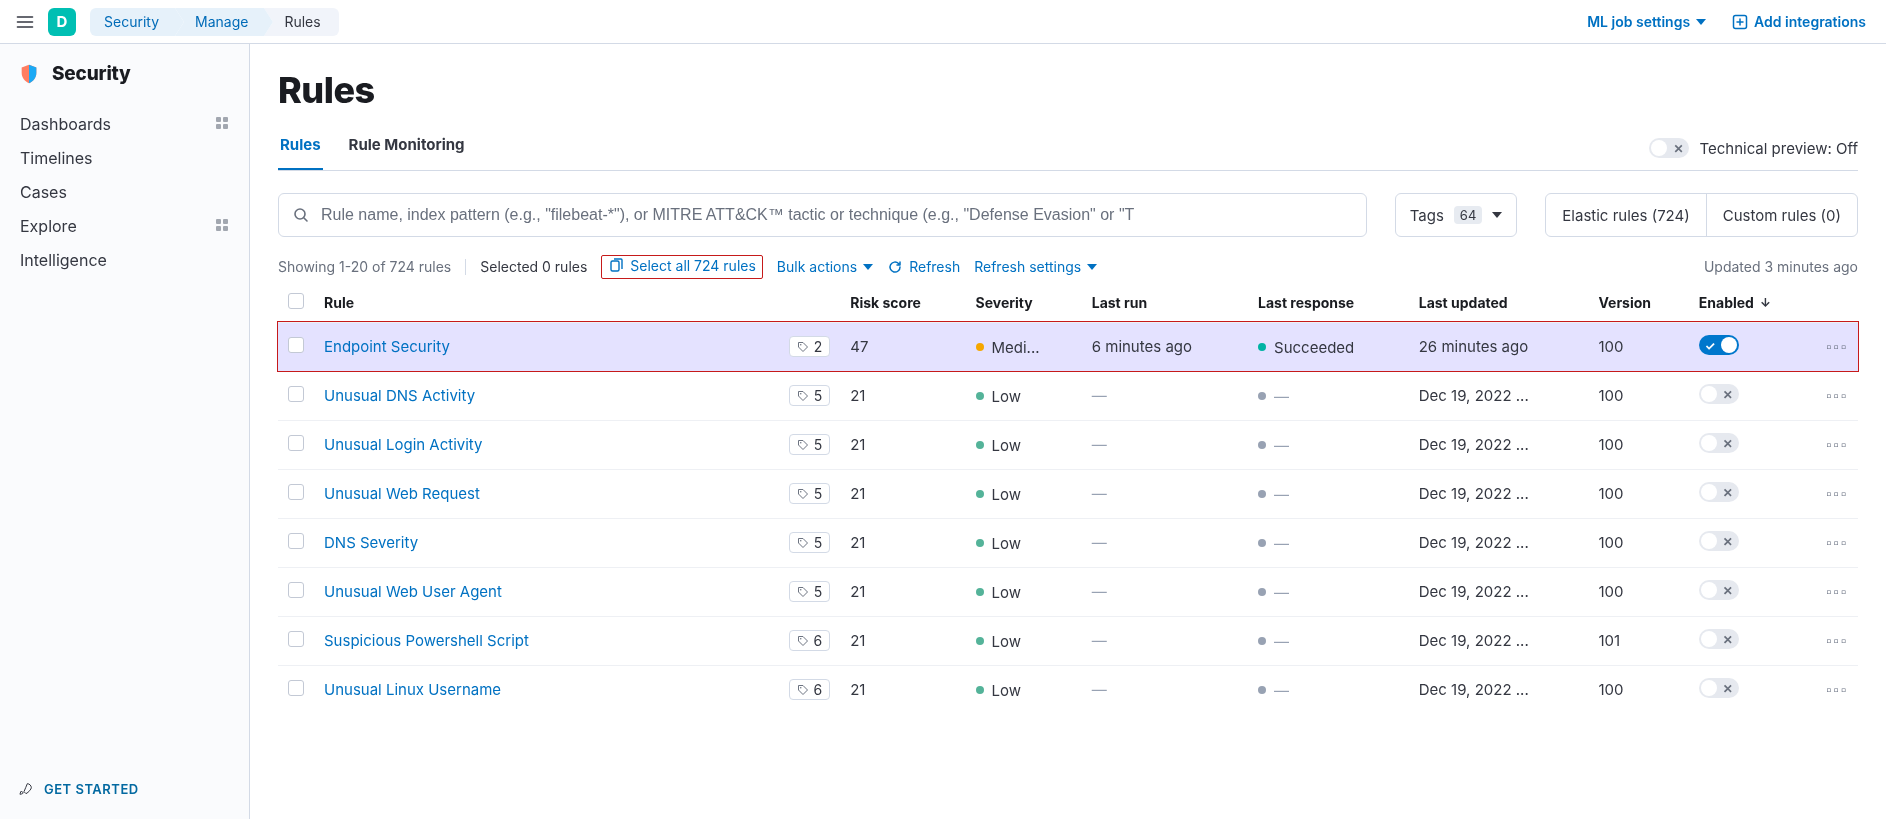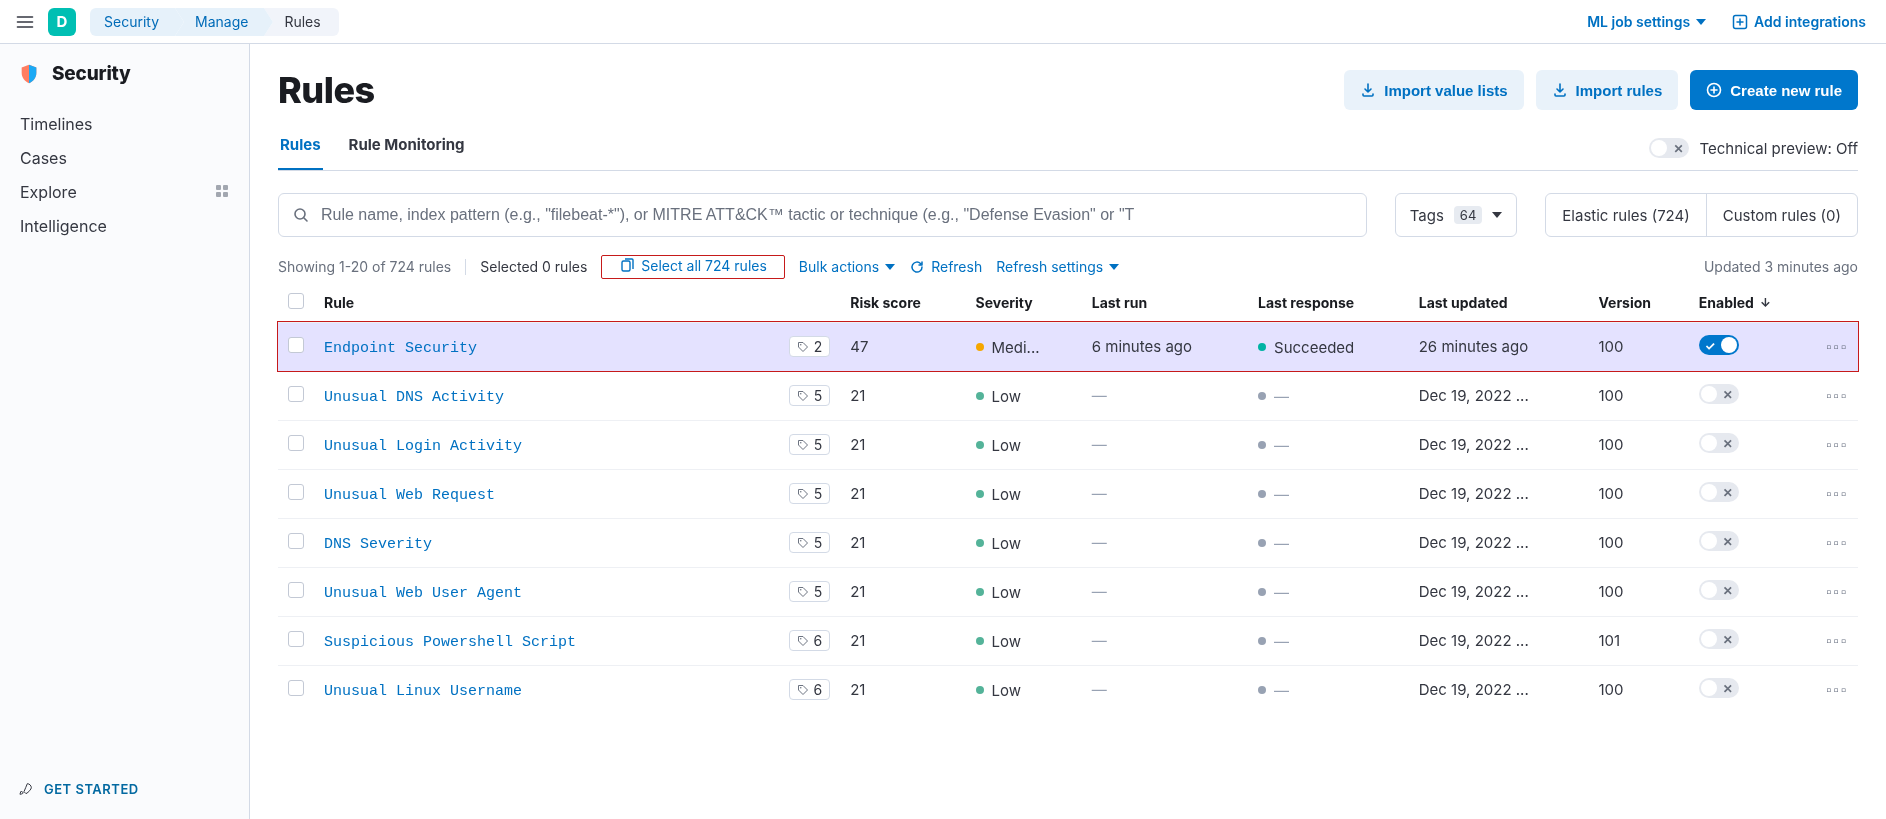--- a/index.html
+++ b/index.html
@@ -139,36 +139,36 @@
   .seg + .seg { border-left:1px solid var(--border); }
 
   
   .toolbar-row {
     display:flex; align-items:center; gap:14px; color:#343741; font-size:14px;
     margin-bottom:6px;
   }
   .toolbar-row .sep { width:1px; height:16px; background: var(--border); }
   .toolbar-link { color: var(--blue-bright); cursor:pointer; display:inline-flex; align-items:center; gap:6px; }
   .select-all-box {
-    border:1px solid var(--red-outline); padding: 1px 17px; border-radius:2px;
+    border:1px solid var(--red-outline); padding: 1px 6px; border-radius:2px;
   }
   .toolbar-spacer { flex:1; }
   .muted { color: var(--muted); }
 
   
   table.rules { width:100%; border-collapse:collapse; }
   table.rules th {
     text-align:left; font-size:14px; font-weight:700; color:#1a1c21;
     padding: 8px 10px 10px 10px; white-space:nowrap;
   }
   table.rules td {
     padding: 12px 10px; border-top: 1px solid var(--row-border);
     font-size:15px; color:#343741; vertical-align:middle; white-space:nowrap;
   }
-  .rule-link { color: var(--blue-bright); font-family: Liberation Mono, monospace; }
+  .rule-link { color: var(--blue-bright); }
   .tag-badge {
     display:inline-flex; align-items:center; gap:5px;
     border:1px solid var(--border); border-radius:4px; padding:1px 7px; color:#343741; font-size:14px; background:#fff;
   }
   .sev { display:inline-flex; align-items:center; gap:8px; }
   .dot { width:8px; height:8px; border-radius:50%; display:inline-block; }
   .dot.green { background: var(--green); }
   .dot.orange{ background: var(--orange); }
   .dot.teal  { background: #00b3a4; }
   .dot.gray  { background: #98a2b3; }
@@ -235,20 +235,29 @@
 
   <aside class="sidebar">
     <div class="sidebar-header">
       <svg class="shield-icon" viewBox="0 0 24 24">
         <path d="M12 2 L20 5 V11 C20 16 16.5 20.5 12 22 C7.5 20.5 4 16 4 11 V5 Z" fill="#ff7e62"></path>
         <path d="M12 2 L20 5 V11 C20 16 16.5 20.5 12 22 Z" fill="#1ba9f5"></path>
       </svg>
       <div class="sidebar-title">Security</div>
     </div>
     <ul class="nav" id="sidebar-nav">
+        <li>
+          <span>Dashboards</span>
+          <span class="grid-icon"><svg width="14" height="14" viewBox="0 0 14 14">
+              <rect x="1" y="1" width="5" height="5" rx="1" fill="#69707d"></rect>
+              <rect x="8" y="1" width="5" height="5" rx="1" fill="#69707d"></rect>
+              <rect x="1" y="8" width="5" height="5" rx="1" fill="#69707d"></rect>
+              <rect x="8" y="8" width="5" height="5" rx="1" fill="#69707d"></rect>
+            </svg></span>
+        </li>
         <li>
           <span>Timelines</span>
         </li>
         <li>
           <span>Cases</span>
         </li>
         <li>
           <span>Explore</span>
           <span class="grid-icon"><svg width="14" height="14" viewBox="0 0 14 14">
               <rect x="1" y="1" width="5" height="5" rx="1" fill="#69707d"></rect>
@@ -266,41 +275,20 @@
         <path d="M5 15c-1.5 1.5-2 5-2 5s3.5-.5 5-2l-3-3zM14 4c3 0 6 3 6 6 0 2-4 7-8 9l-3-3c2-4 3-8 5-12z" fill="none" stroke="#343741" stroke-width="1.5"></path>
       </svg>
       <span>GET STARTED</span>
     </div>
   </aside>
 
   <main class="main">
 
     <div class="page-head-row">
       <h1 class="page-title">Rules</h1>
-      <div class="page-actions">
-        <button class="btn secondary">
-          <svg viewBox="0 0 16 16">
-              <path d="M8 2v8m0 0 3-3m-3 3L5 7M3 12v1a1 1 0 0 0 1 1h8a1 1 0 0 0 1-1v-1" fill="none" stroke="currentColor" stroke-width="1.6" stroke-linecap="round" stroke-linejoin="round"></path>
-            </svg>
-          <span>Import value lists</span>
-        </button>
-        <button class="btn secondary">
-          <svg viewBox="0 0 16 16">
-              <path d="M8 2v8m0 0 3-3m-3 3L5 7M3 12v1a1 1 0 0 0 1 1h8a1 1 0 0 0 1-1v-1" fill="none" stroke="currentColor" stroke-width="1.6" stroke-linecap="round" stroke-linejoin="round"></path>
-            </svg>
-          <span>Import rules</span>
-        </button>
-        <button class="btn primary">
-          <svg viewBox="0 0 16 16">
-              <circle cx="8" cy="8" r="6.5" fill="none" stroke="currentColor" stroke-width="1.6"></circle>
-              <path d="M8 5v6M5 8h6" stroke="currentColor" stroke-width="1.6" stroke-linecap="round"></path>
-            </svg>
-          <span>Create new rule</span>
-        </button>
-      </div>
     </div>
 
     <div class="tabs-row">
       <div class="tabs" id="tabs">
           <div class="tab active">Rules</div>
           <div class="tab">Rule Monitoring</div>
         </div>
       <div class="preview-toggle">
         <span class="switch">
             <span class="x">✕</span>

